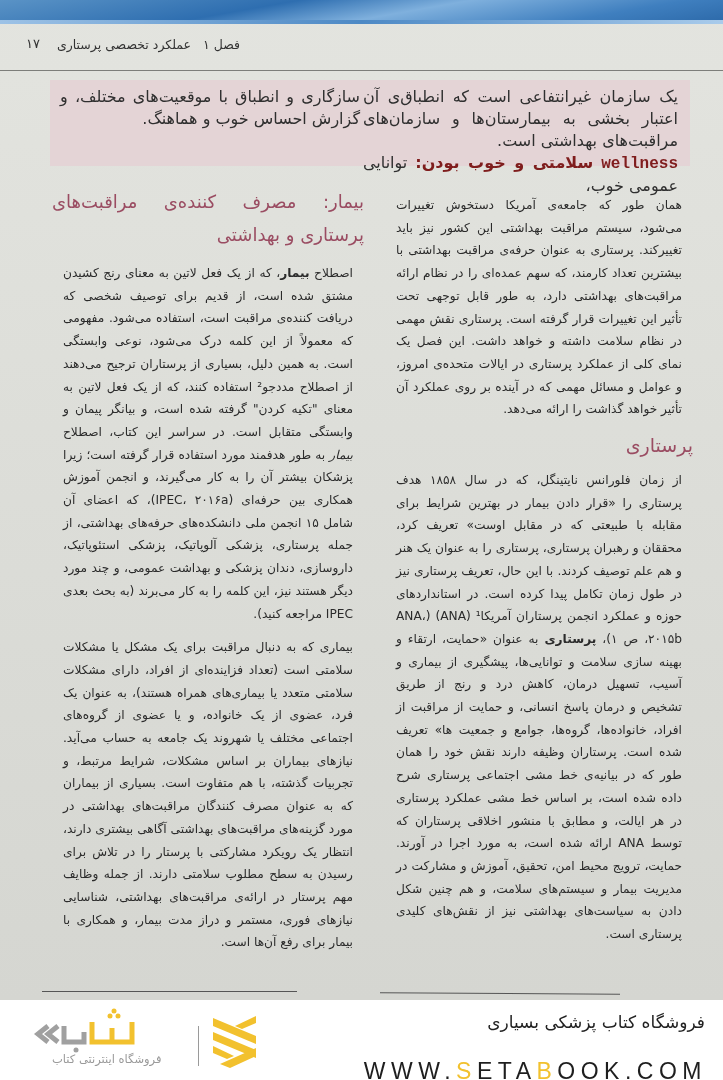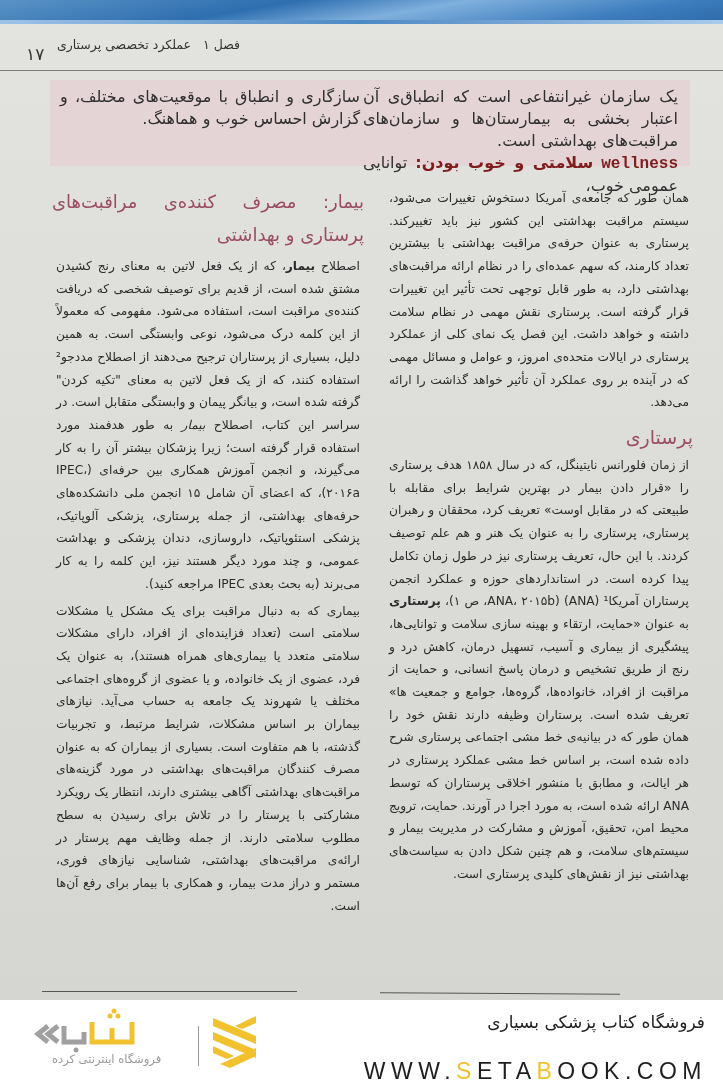--- a/index.html
+++ b/index.html
@@ -20,22 +20,22 @@
     background: linear-gradient(170deg, #5a93c6 0%, #2e6eb0 35%, #7fb0dd 55%, #3f7fbf 80%, #2b68a8 100%);
   }
   .top-band::after {
     content: ""; position: absolute; left: 0; right: 0; bottom: 0; height: 4px;
     background: linear-gradient(90deg, #9dc2e6, #4d89c5, #a9cbeb);
   }
   .header {
     position: absolute; left: 0; top: 24px; width: 723px; height: 46px;
   }
   .page-number {
-    position: absolute; left: 26px; top: 20px;
-    font-family: "Liberation Sans", sans-serif; font-size: 17px; color: #333;
+    position: absolute; left: 26px; top: 12px;
+    font-family: "Liberation Sans", sans-serif; font-size: 13px; color: #333;
     direction: ltr;
   }
   .running-head {
     position: absolute; left: 100px; top: 13px; width: 140px;
     font-size: 12.5px; color: #333; white-space: nowrap; text-align: left;
     direction: rtl; display: flex; gap: 6px; align-items: center; justify-content: flex-start;
   }
   .running-head .sq { width: 7px; height: 7px; background: #6f9a5a; display: inline-block; }
   .header-rule {
     position: absolute; left: 0; top: 70px; width: 723px; height: 1px; background: #7d7e7a;
@@ -52,21 +52,21 @@
   .gloss-left { left: 10px; width: 300px; }
   .term { color: #7f1d1d; font-weight: bold; }
   .term-en { font-family: Liberation Mono, monospace; }
 
   .column {
     position: absolute; font-size: 12.2px; line-height: 22.7px; text-align: justify;
     color: #2b2b2b;
   }
   .col-right { left: 385px; width: 308px; top: 183px; }
   .col-left { left: 52px; width: 312px; top: 185px; }
-  .column p { margin: 4px; text-align-last: right; }
+  .column p { margin: 11px; text-align-last: right; }
   .section-heading {
     color: #9a4c62; font-size: 19px; line-height: 26px; margin: 10px 0 4px 0; font-weight: normal;
   }
   .col-left .section-heading { font-size: 18px; line-height: 33px; margin: 0 0 2px 0; letter-spacing: 0.5px; }
   .b { font-weight: bold; }
   .it { font-style: italic; }
   .foot-rule-left {
     position: absolute; left: 42px; top: 991px; width: 255px; height: 1px; background: #555;
   }
   .foot-rule-right {
@@ -149,17 +149,17 @@
       <circle cx="84" cy="3" r="2.5" fill="#f2c12e"></circle>
       <circle cx="46" cy="42" r="2.5" fill="#a0a0a0"></circle>
 
       <polygon points="183,10 226,28 226,36 183,18" fill="#f2c12e"></polygon>
       <polygon points="183,24 226,42 226,50 183,32" fill="#f2c12e"></polygon>
       <polygon points="226,8 205,18 212,21 226,15" fill="#f2c12e"></polygon>
       <polygon points="183,38 204,48 197,51 183,45" fill="#f2c12e"></polygon>
       <polygon points="190,56 226,40 226,48 200,60" fill="#f2c12e"></polygon>
     </svg>
     <div class="logo-divider"></div>
-    <span class="logo-tag">فروشگاه اینترنتی کرده</span>
+    <span class="logo-tag">فروشگاه اینترنتی کتاب</span>
   </div>
   <div class="store-title">فروشگاه کتاب پزشکی بسیاری</div>
   <div class="store-url"><span>WWW.</span><span class="hl">S</span><span>ETA</span><span class="hl">B</span><span>OOK.COM</span></div>
 </div>
 
 </body></html>

